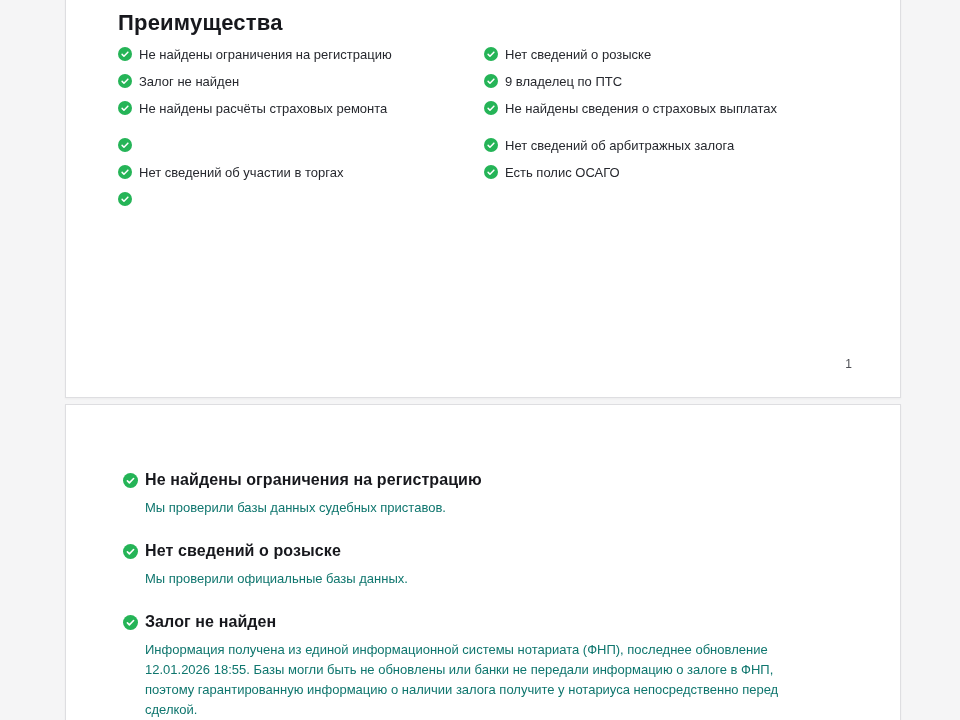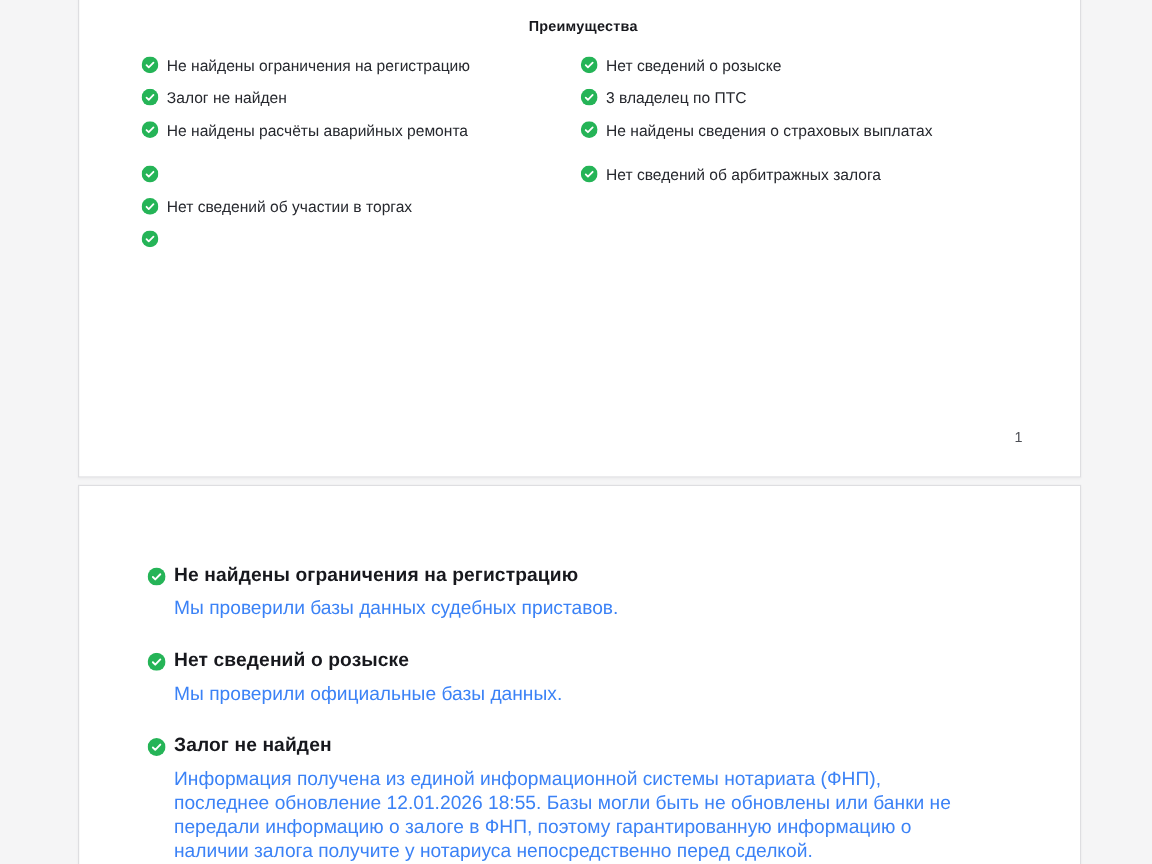--- a/index.html
+++ b/index.html
@@ -14,22 +14,22 @@
     background: #ffffff;
     border: 1px solid #dedee1;
     box-sizing: border-box;
     box-shadow: 0 1px 2px rgba(0,0,0,0.04);
   }
   .page--1 { top: -8px; height: 406px; }
   .page--2 { top: 404px; height: 460px; }
 
   .p1-inner { padding: 19px 46px 0 52px; }
   .title {
-    margin: 0; font-size: 12px; line-height: 21px;
-    font-weight: 700; color: #17181d; letter-spacing: .2px; text-align: center;
+    margin: 0; font-size: 22px; line-height: 21px;
+    font-weight: 700; color: #17181d; letter-spacing: .2px;
   }
   .adv-grid { margin-top: 13px; }
   .adv-row { display: flex; margin-bottom: 10px; }
   .adv-cell { display: flex; align-items: flex-start; gap: 7px; }
   .adv-cell.left  { flex: 0 0 366px; width: 366px; padding-right: 20px; box-sizing: border-box; }
   .adv-cell.right { flex: 1; }
   .check { flex: 0 0 14px; width: 14px; height: 14px; margin-top: 1px; display: inline-flex; }
   .check svg { display: block; }
   .check circle { fill: var(--green, #25b457); }
   .check--lg { flex: 0 0 15px; width: 15px; height: 15px; margin-top: 0; }
@@ -44,22 +44,22 @@
 
   .p2-inner { padding: 66px 60px 0 57px; }
   .section { margin-bottom: 24px; }
   .sec-head { display: flex; align-items: center; gap: 7px; }
   .sec-title {
     margin: 0; font-size: 16px; line-height: 18px;
     font-weight: 700; color: #17181d; letter-spacing: .1px;
   }
   .sec-body {
     margin: 9px 0 0 22px;
-    font-size: 16px; line-height: 20px;
-    color: #3b82f6; max-width: 668px;
+    font-size: 13px; line-height: 20px;
+    color: #0f766e; max-width: 668px;
   }
 </style>
 </head>
 <body>
 
 <div>
 
   <div class="page page--1">
     <div class="p1-inner">
       <h1 class="title">Преимущества</h1>
@@ -95,33 +95,33 @@
       </span>
       <span class="adv-text">Залог не найден</span>
     </div>
     <div class="adv-cell right">
       <span class="check">
         <svg width="14" height="14" viewBox="0 0 16 16" aria-hidden="true">
           <circle cx="8" cy="8" r="8"></circle>
           <path d="M4.7 8.4l2.1 2.1 4.5-4.6" fill="none" stroke="#fff" stroke-width="1.7" stroke-linecap="round" stroke-linejoin="round"></path>
         </svg>
       </span>
-      <span class="adv-text">3 владелец по ПТС</span>
-    </div>
-  </div>
-
-  <div class="adv-row">
-    <div class="adv-cell left">
-      <span class="check">
-        <svg width="14" height="14" viewBox="0 0 16 16" aria-hidden="true">
-          <circle cx="8" cy="8" r="8"></circle>
-          <path d="M4.7 8.4l2.1 2.1 4.5-4.6" fill="none" stroke="#fff" stroke-width="1.7" stroke-linecap="round" stroke-linejoin="round"></path>
-        </svg>
-      </span>
-      <span class="adv-text">Не найдены расчёты аварийных ремонта</span>
+      <span class="adv-text">9 владелец по ПТС</span>
+    </div>
+  </div>
+
+  <div class="adv-row">
+    <div class="adv-cell left">
+      <span class="check">
+        <svg width="14" height="14" viewBox="0 0 16 16" aria-hidden="true">
+          <circle cx="8" cy="8" r="8"></circle>
+          <path d="M4.7 8.4l2.1 2.1 4.5-4.6" fill="none" stroke="#fff" stroke-width="1.7" stroke-linecap="round" stroke-linejoin="round"></path>
+        </svg>
+      </span>
+      <span class="adv-text">Не найдены расчёты страховых ремонта</span>
     </div>
     <div class="adv-cell right">
       <span class="check">
         <svg width="14" height="14" viewBox="0 0 16 16" aria-hidden="true">
           <circle cx="8" cy="8" r="8"></circle>
           <path d="M4.7 8.4l2.1 2.1 4.5-4.6" fill="none" stroke="#fff" stroke-width="1.7" stroke-linecap="round" stroke-linejoin="round"></path>
         </svg>
       </span>
       <span class="adv-text">Не найдены сведения о страховых выплатах</span>
     </div>
@@ -152,20 +152,29 @@
 
   <div class="adv-row">
     <div class="adv-cell left">
       <span class="check">
         <svg width="14" height="14" viewBox="0 0 16 16" aria-hidden="true">
           <circle cx="8" cy="8" r="8"></circle>
           <path d="M4.7 8.4l2.1 2.1 4.5-4.6" fill="none" stroke="#fff" stroke-width="1.7" stroke-linecap="round" stroke-linejoin="round"></path>
         </svg>
       </span>
       <span class="adv-text">Нет сведений об участии в торгах</span>
+    </div>
+    <div class="adv-cell right">
+      <span class="check">
+        <svg width="14" height="14" viewBox="0 0 16 16" aria-hidden="true">
+          <circle cx="8" cy="8" r="8"></circle>
+          <path d="M4.7 8.4l2.1 2.1 4.5-4.6" fill="none" stroke="#fff" stroke-width="1.7" stroke-linecap="round" stroke-linejoin="round"></path>
+        </svg>
+      </span>
+      <span class="adv-text">Есть полис ОСАГО</span>
     </div>
   </div>
 
   <div class="adv-row">
     <div class="adv-cell left">
       <span class="check">
         <svg width="14" height="14" viewBox="0 0 16 16" aria-hidden="true">
           <circle cx="8" cy="8" r="8"></circle>
           <path d="M4.7 8.4l2.1 2.1 4.5-4.6" fill="none" stroke="#fff" stroke-width="1.7" stroke-linecap="round" stroke-linejoin="round"></path>
         </svg>

